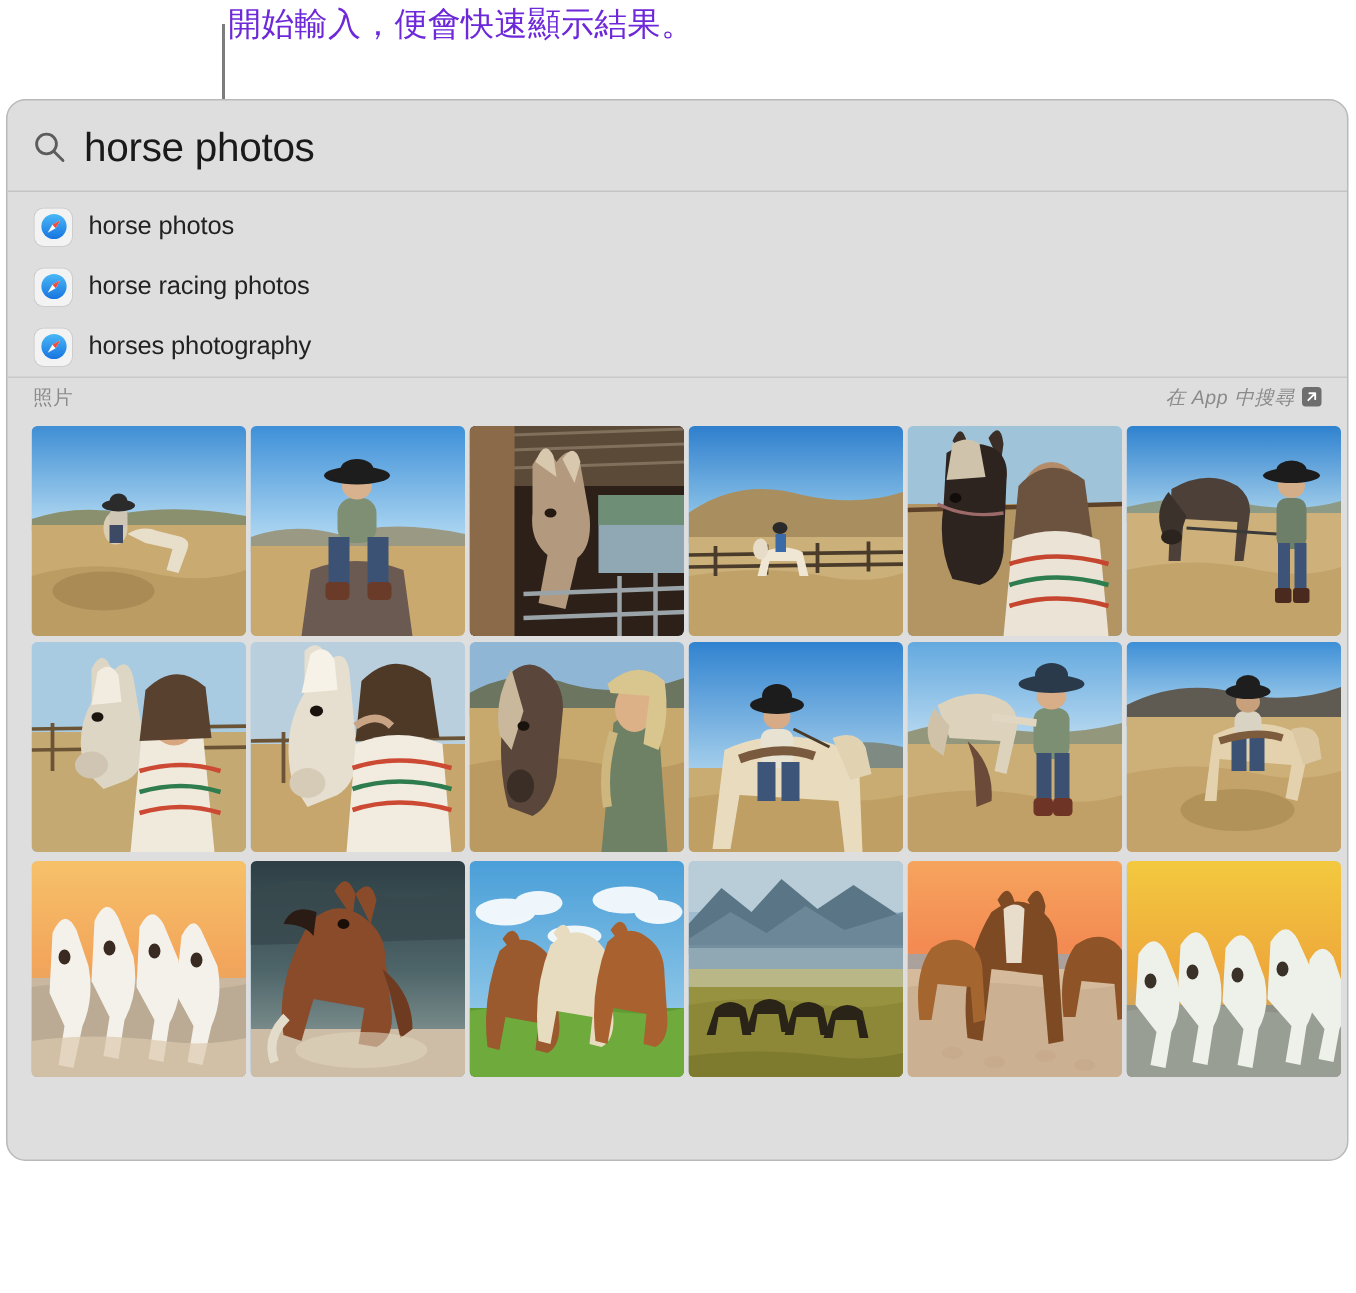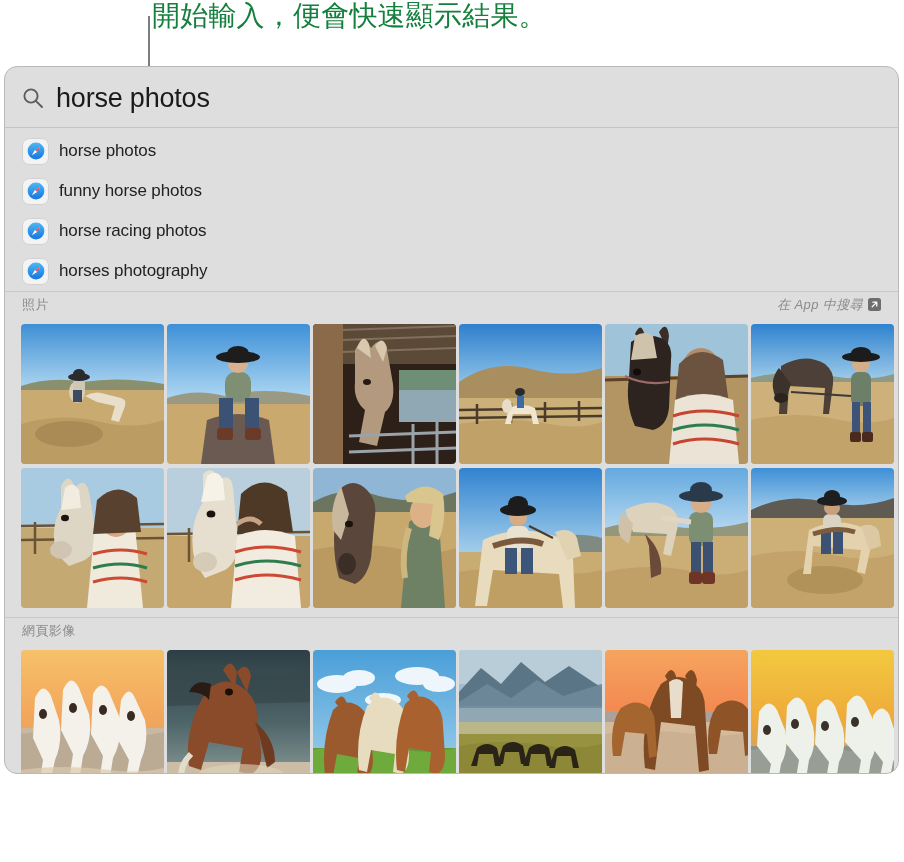--- a/index.html
+++ b/index.html
@@ -17,23 +17,23 @@
     position: relative;
     width: 904px;
     height: 862px;
   }
 
   
   .callout-text {
     position: absolute;
     left: 152px;
     top: 2px;
-    font-size: 28px;
+    font-size: 22px;
     line-height: 28px;
-    color: #15803d;
+    color: #6d28d9;
     letter-spacing: 0.2px;
     white-space: nowrap;
   }
   .callout-line {
     position: absolute;
     left: 148px;
     top: 16px;
     width: 2px;
     height: 62px;
     background: #7d7d7d;
@@ -216,36 +216,20 @@
               </defs>
             <circle cx="10" cy="10" r="8.4" fill="url(#sg0)"></circle>
             <polygon points="14.2,5.8 8.9,8.9 5.8,14.2 11.1,11.1" fill="#ffffff"></polygon>
             <polygon points="14.2,5.8 8.9,8.9 11.1,11.1" fill="#f04b3f"></polygon>
           </svg>
         </span>
         <span class="suggestion-label">horse photos</span>
       </div>
 
 
-      <div class="suggestion">
-        <span class="safari-icon">
-          <svg viewBox="0 0 20 20" width="20" height="20" aria-hidden="true">
-            <defs>
-                <linearGradient id="sg2" x1="0" y1="0" x2="0" y2="1">
-              <stop offset="0" stop-color="#4ab8f7"></stop>
-                  <stop offset="1" stop-color="#1775e0"></stop>
-            </linearGradient>
-              </defs>
-            <circle cx="10" cy="10" r="8.4" fill="url(#sg2)"></circle>
-            <polygon points="14.2,5.8 8.9,8.9 5.8,14.2 11.1,11.1" fill="#ffffff"></polygon>
-            <polygon points="14.2,5.8 8.9,8.9 11.1,11.1" fill="#f04b3f"></polygon>
-          </svg>
-        </span>
-        <span class="suggestion-label">funny horse photos</span>
-      </div>
 
       <div class="suggestion">
         <span class="safari-icon">
           <svg viewBox="0 0 20 20" width="20" height="20" aria-hidden="true">
             <defs>
                 <linearGradient id="sg3" x1="0" y1="0" x2="0" y2="1">
               <stop offset="0" stop-color="#4ab8f7"></stop>
                   <stop offset="1" stop-color="#1775e0"></stop>
             </linearGradient>
               </defs>
@@ -541,23 +525,20 @@
           <ellipse cx="81" cy="40" rx="8" ry="7" fill="#c9a07c"></ellipse>
           <ellipse cx="81" cy="33" rx="15" ry="5" fill="#1e1e1e"></ellipse>
           <ellipse cx="81" cy="28" rx="8" ry="6" fill="#1e1e1e"></ellipse>
           <rect x="70" y="64" width="10" height="22" fill="#3b5274"></rect>
           <rect x="82" y="64" width="10" height="22" fill="#3b5274"></rect>
           <path d="M62 66 q24 -8 42 -2" stroke="#7d5c3e" stroke-width="5" fill="none"></path>
         </svg>
       </div>
     </div>
 
-    <div class="section-head section-web">
-      <span class="section-title">網頁影像</span>
-    </div>
 
     <div class="grid web">
       <div class="thumb">
         <svg viewBox="0 0 143 144" preserveAspectRatio="none">
           <defs>
               <linearGradient id="w0" x1="0" y1="0" x2="0" y2="1">
             <stop offset="0" stop-color="#f6c169"></stop>
                 <stop offset="0.45" stop-color="#f3a75c"></stop>
                 <stop offset="1" stop-color="#d99863"></stop>
               </linearGradient>

